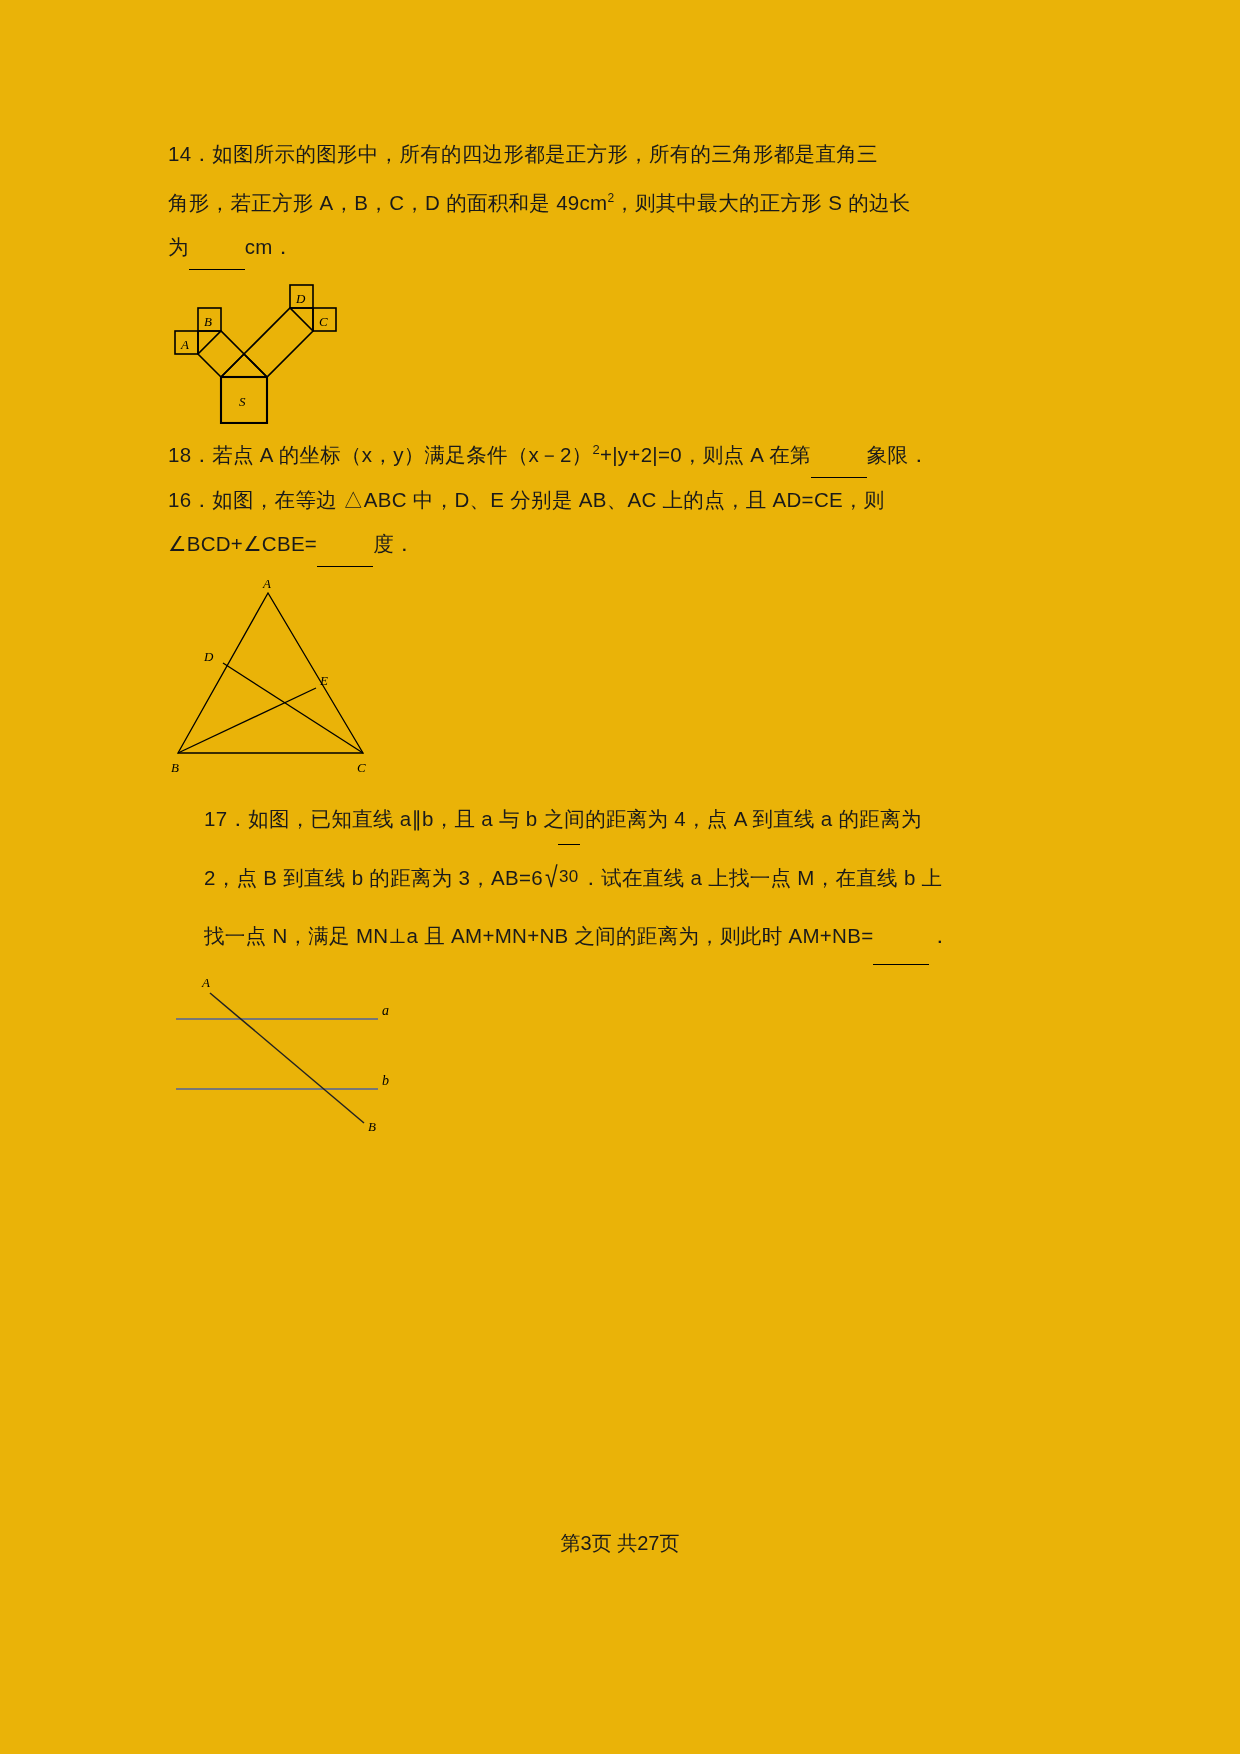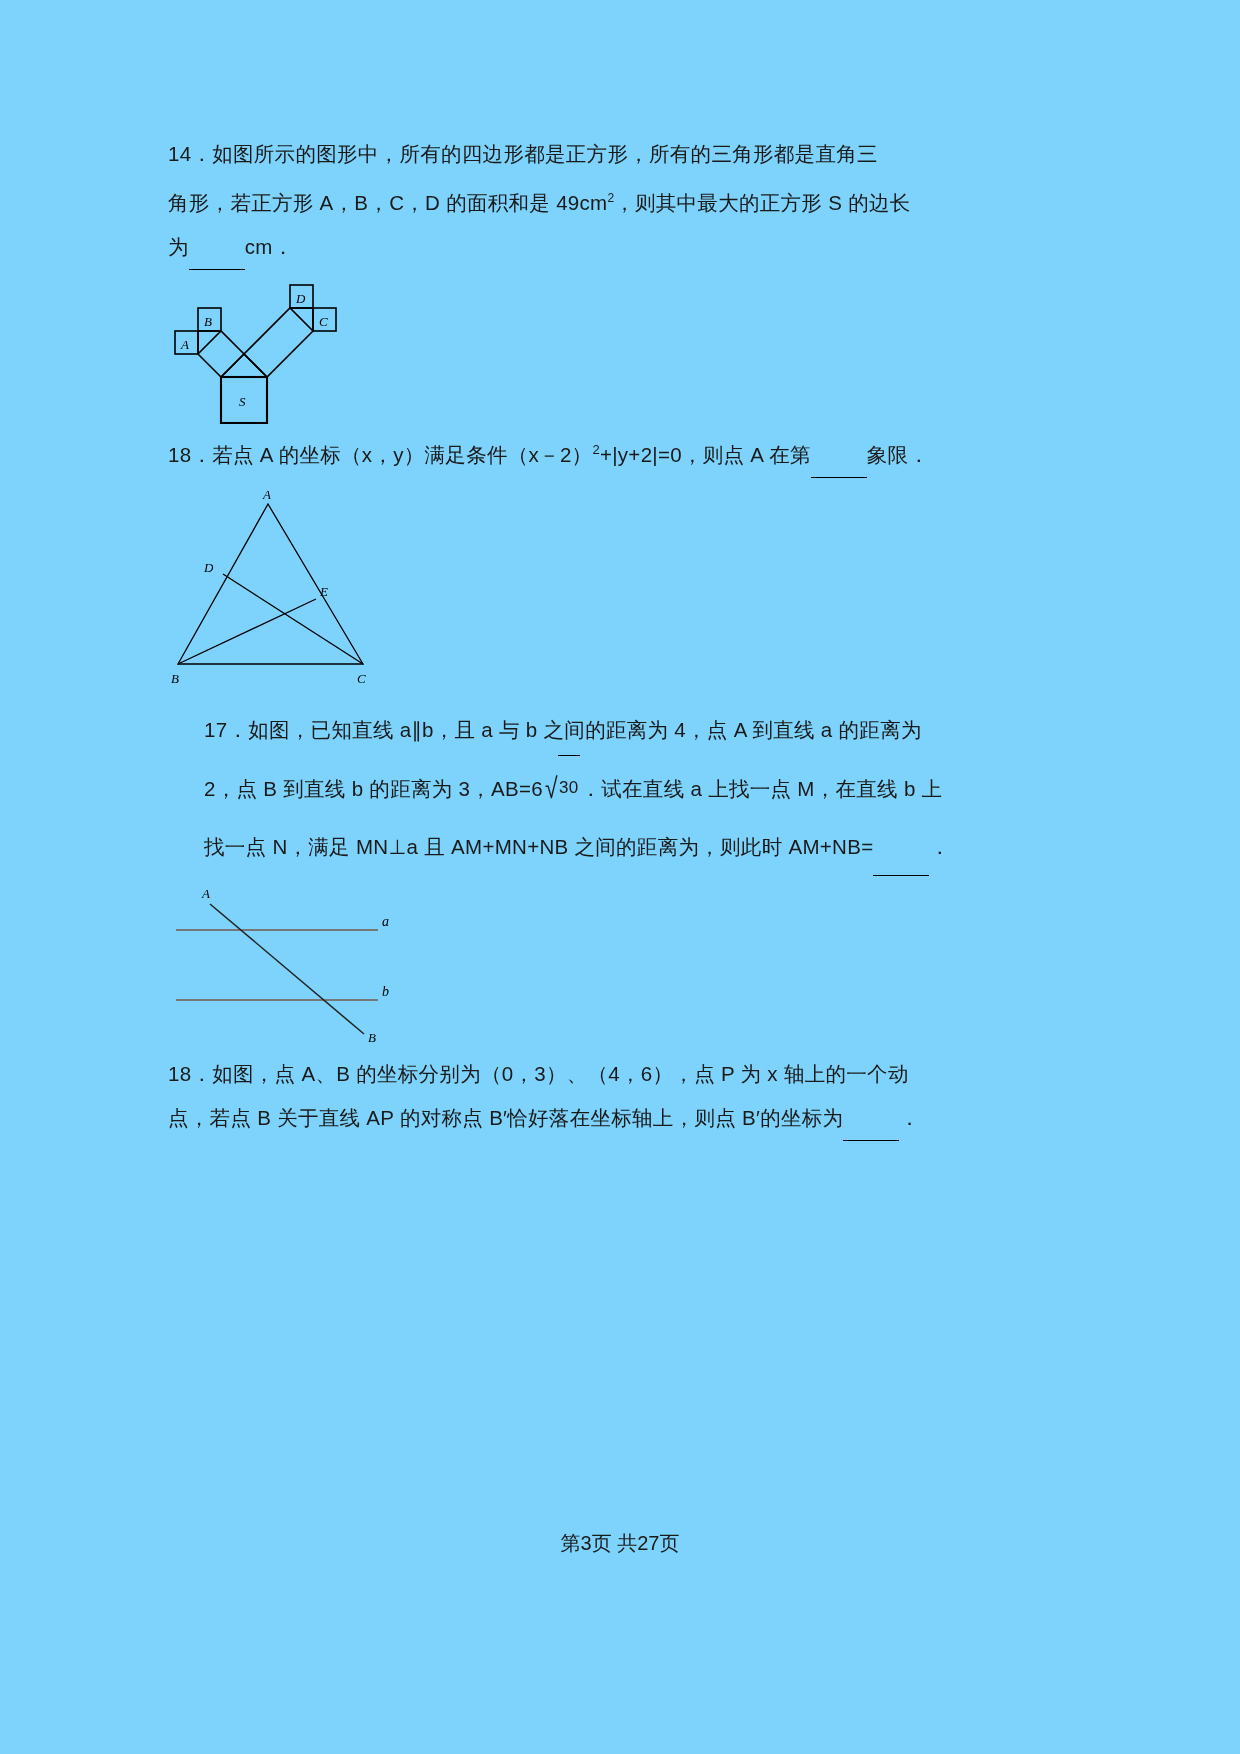--- a/index.html
+++ b/index.html
@@ -13,21 +13,21 @@
     position: relative;
     font-family: "Liberation Sans", sans-serif;
     color: #000000;
     overflow: hidden;
   }
   .page {
     position: absolute;
     left: 0; top: 0;
     width: 1240px;
     height: 1754px;
-    background: #7dd3fc;
+    background: #eab308;
   }
   .content {
     position: absolute;
     left: 168px;
     top: 132px;
     width: 800px;
   }
   .q {
     font-size: 20.5px;
     line-height: 44px;
@@ -117,20 +117,24 @@
         <line x1="53" y1="57" x2="30" y2="57" stroke="#000" stroke-width="1.6"></line>
         <line x1="122" y1="34" x2="145" y2="34" stroke="#000" stroke-width="1.6"></line>
         <line x1="145" y1="34" x2="145" y2="57" stroke="#000" stroke-width="1.6"></line>
       </svg>
     </div>
 
     <div class="q" style="margin-top:2px;">
       <span>18</span><span>．若点 A 的坐标（x，y）满足条件（x－2）</span><span class="sup">2</span><span>+|y+2|=0，则点 A 在第</span><span class="blank w5">&nbsp;</span><span>象限．</span>
     </div>
 
+    <div class="q">
+      <span>16</span><span>．如图，在等边 △ABC 中，D、E 分别是 AB、AC 上的点，且 AD=CE，则</span><br>
+      <span>∠BCD+∠CBE=</span><span class="blank w5">&nbsp;</span><span>度．</span>
+    </div>
 
     <div class="figwrap" style="height:212px; margin-top:8px;">
       <svg width="230" height="205" viewBox="0 0 230 205">
 
         <polygon points="100,18 10,178 195,178" fill="none" stroke="#000" stroke-width="1.3"></polygon>
 
         <line x1="10" y1="178" x2="148" y2="113" stroke="#000" stroke-width="1.3"></line>
         <line x1="195" y1="178" x2="55" y2="88" stroke="#000" stroke-width="1.3"></line>
         <text x="95" y="13" font-family="Liberation Serif, serif" font-style="italic" font-size="13" fill="#000">A</text>
         <text x="36" y="86" font-family="Liberation Serif, serif" font-style="italic" font-size="13" fill="#000">D</text>
@@ -151,21 +155,17 @@
         <line x1="8" y1="48" x2="210" y2="48" stroke="#777" stroke-width="2.2"></line>
         <line x1="8" y1="118" x2="210" y2="118" stroke="#777" stroke-width="2.2"></line>
         <line x1="42" y1="22" x2="196" y2="152" stroke="#222" stroke-width="1.5"></line>
         <text x="34" y="16" font-family="Liberation Serif, serif" font-style="italic" font-size="13" fill="#000">A</text>
         <text x="214" y="44" font-family="Liberation Serif, serif" font-style="italic" font-size="14" fill="#000">a</text>
         <text x="214" y="114" font-family="Liberation Serif, serif" font-style="italic" font-size="14" fill="#000">b</text>
         <text x="200" y="160" font-family="Liberation Serif, serif" font-style="italic" font-size="13" fill="#000">B</text>
       </svg>
     </div>
 
-    <div class="q" style="margin-top:2px;">
-      <span>18</span><span>．如图，点 A、B 的坐标分别为（0，3）、（4，6），点 P 为 x 轴上的一个动</span><br>
-      <span>点，若点 B 关于直线 AP 的对称点 B′恰好落在坐标轴上，则点 B′的坐标为</span><span class="blank w5">&nbsp;</span><span>．</span>
-    </div>
 
   </div>
 
   <div class="footer">第3页 共27页</div>
 </div>
 
 </body></html>

